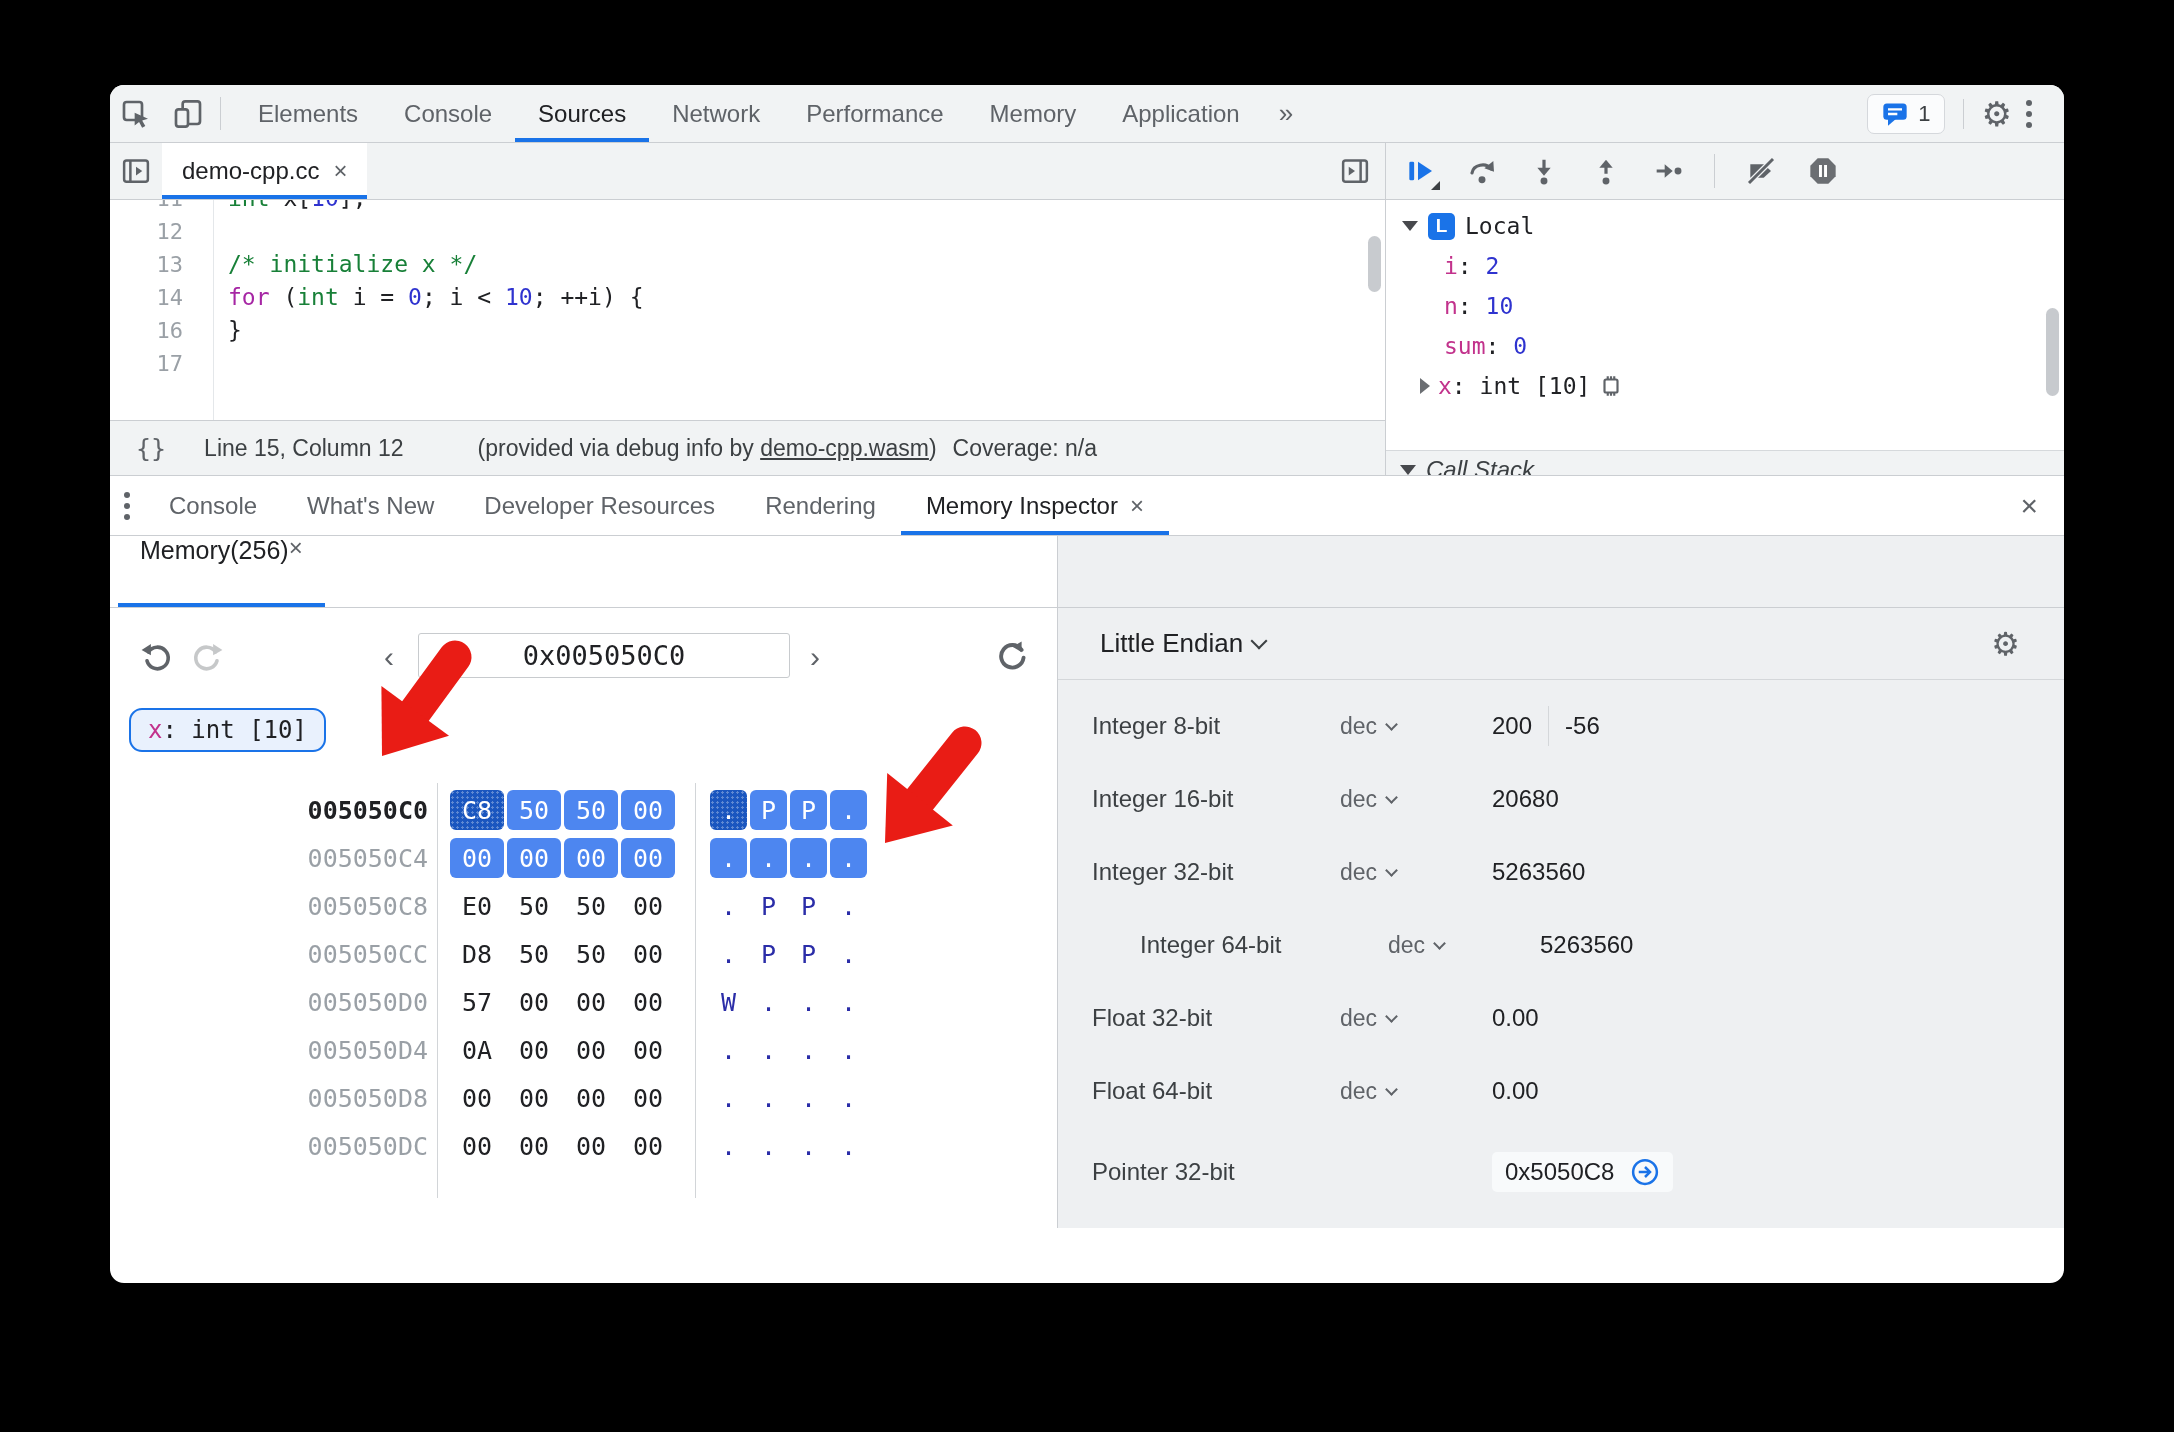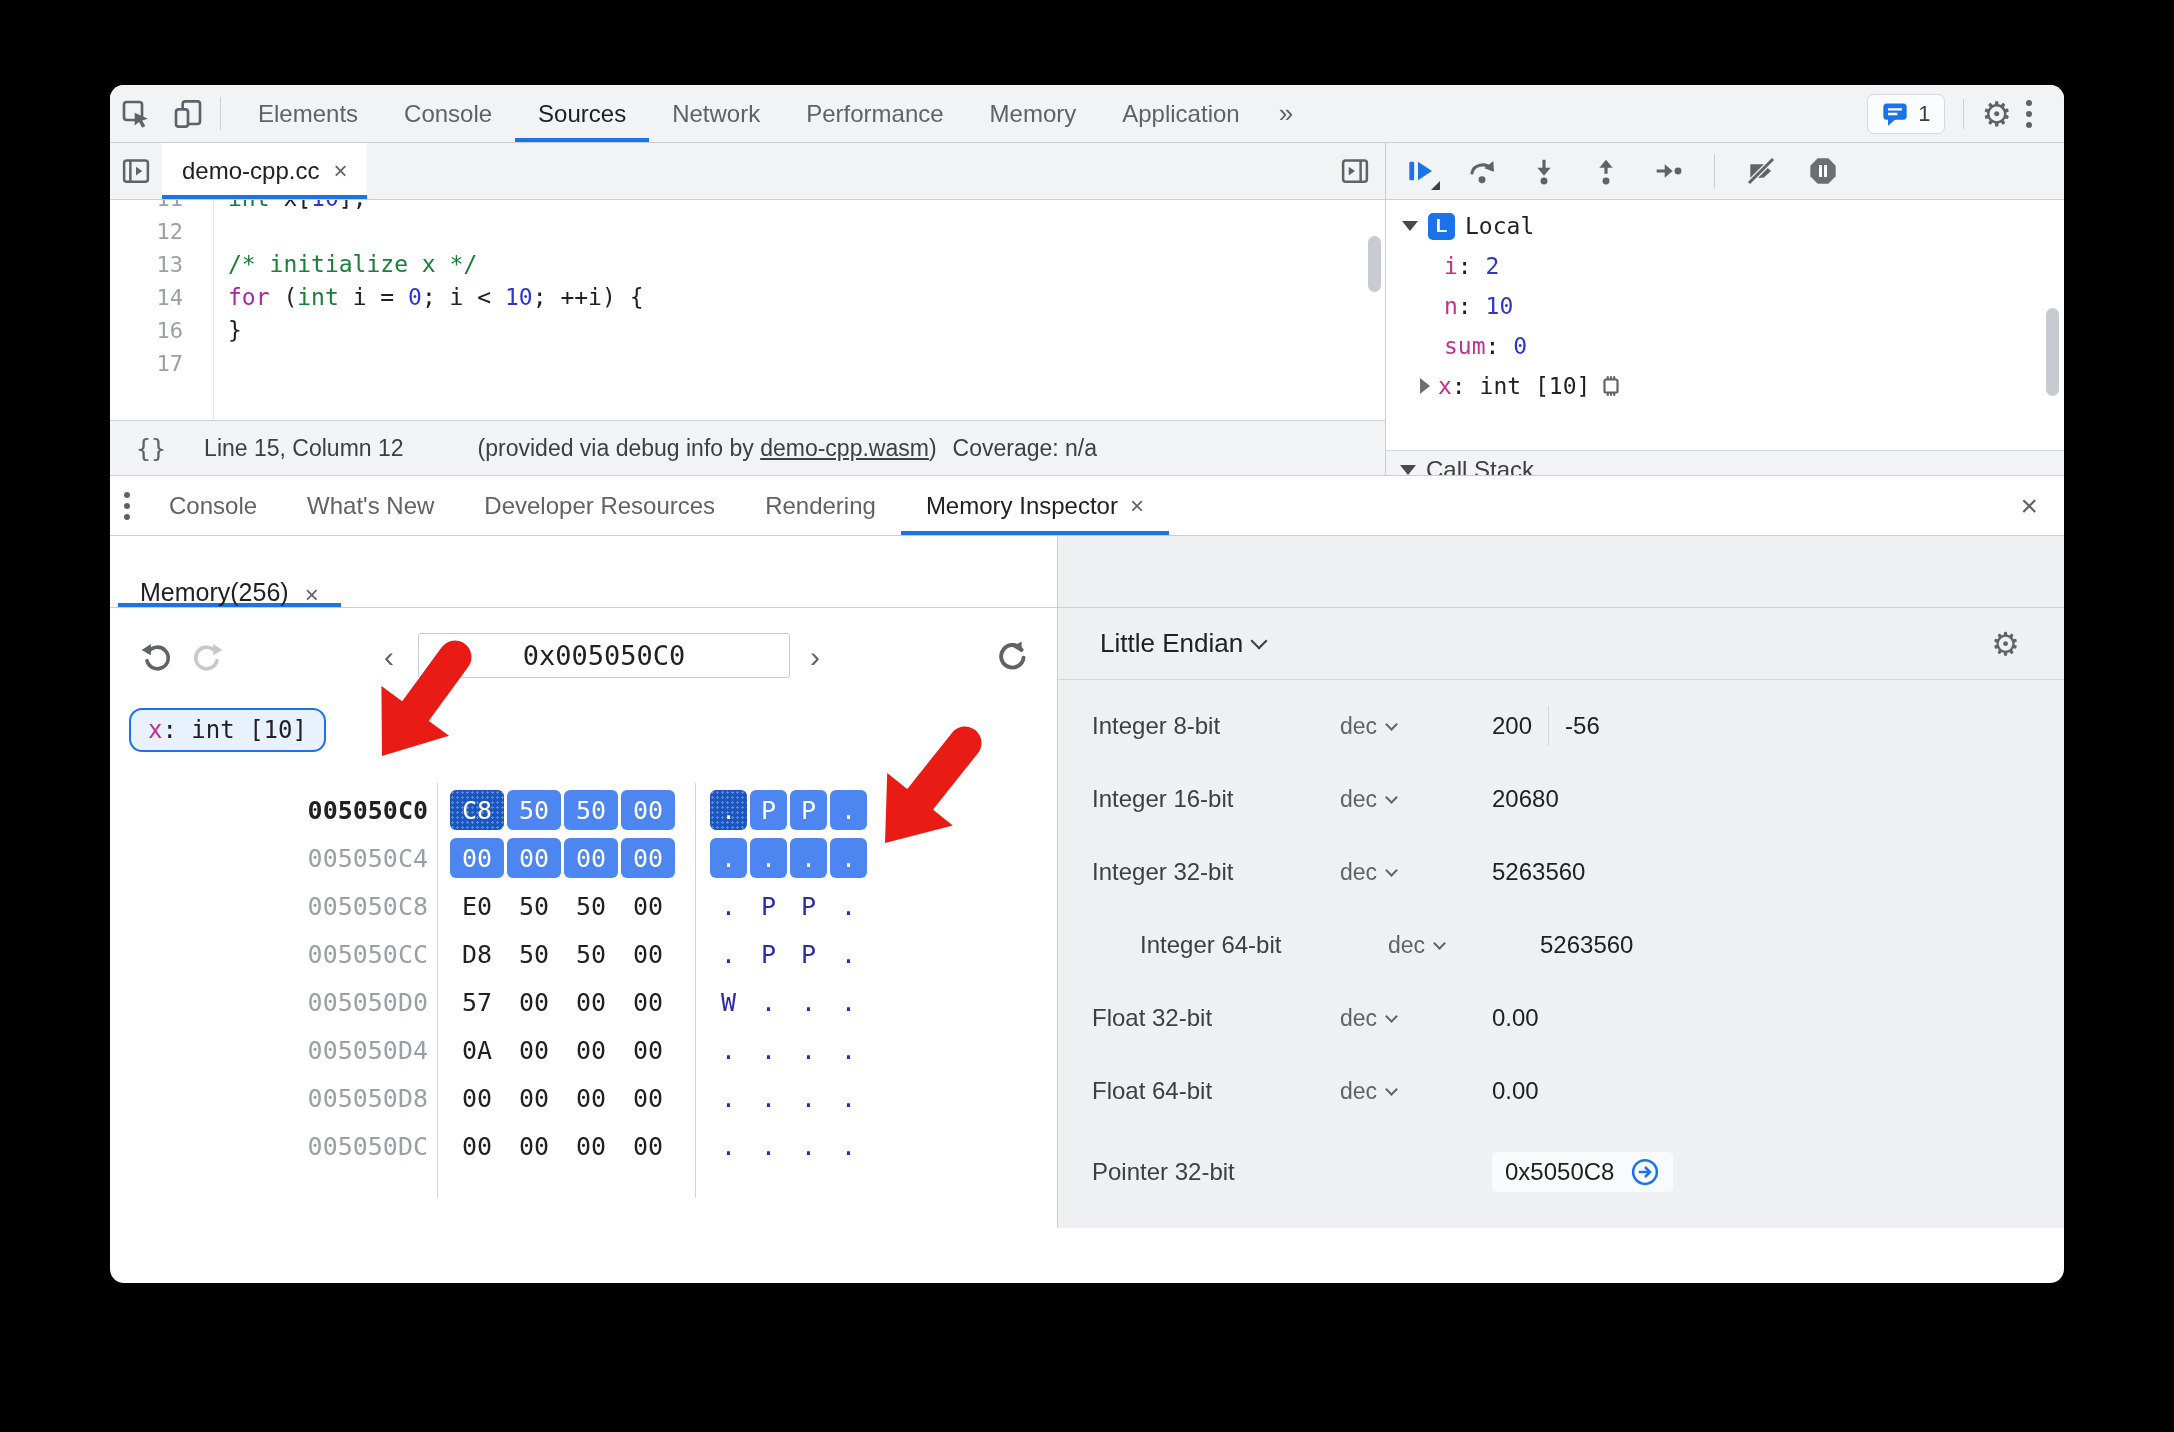--- a/index.html
+++ b/index.html
@@ -79,35 +79,35 @@
                 font-size:23px; overflow:hidden; }
   .scope-row { position:absolute; height:40px; display:flex; align-items:center; gap:10px; left:16px; }
   .tri-down { width:0; height:0; border-left:8px solid transparent; border-right:8px solid transparent; border-top:10px solid #47494d; }
   .tri-right { width:0; height:0; border-top:8px solid transparent; border-bottom:8px solid transparent; border-left:10px solid #6b6e72; }
   .l-badge { width:27px; height:27px; border-radius:5px; background:#1a73e8; color:#fff; font-weight:bold;
              font-size:19px; display:flex; align-items:center; justify-content:center; font-family:"Liberation Sans",sans-serif; }
   .v-name { color:#c2328c; } .v-val { color:#2f33cf; } .v-plain { color:#202124; }
   .scope-scroll { position:absolute; right:5px; top:108px; width:13px; height:88px; border-radius:7px; background:#c7cace; }
   .callstack-header { height:25px; background:#f1f3f4; border-top:1px solid #d6d9dc; overflow:hidden;
                       font-size:24px; color:#3c4043; padding-left:14px; flex:none; }
-  .callstack-header .inner { display:flex; align-items:center; gap:10px; height:34px; margin-top:2px; }
+  .callstack-header .inner { display:flex; align-items:center; gap:10px; height:34px; margin-top:2px;font-style:italic; }
 
   
   .drawer { height:753px; border-top:1px solid #cbced2; display:flex; flex-direction:column; background:#fff; flex:none; }
   .drawer-strip { height:60px; border-bottom:1px solid #cbced2; display:flex; align-items:stretch;
                   font-size:24px; color:#5f6368; flex:none; background:#fff; }
   .drawer-strip .kebab { align-self:center; }
   .drawer-tab { padding:0 25px; display:flex; align-items:center; gap:12px; }
   .drawer-tab.active { color:#202124; box-shadow:inset 0 -4px 0 #1a73e8; }
   .drawer-close { margin-left:auto; align-self:center; font-size:30px; color:#5f6368; padding:0 26px; }
 
   .memory-strip { height:72px; border-bottom:1px solid #cbced2; display:flex; align-items:stretch; flex:none; }
   .memory-strip .left { width:947px; background:#fff; display:flex; align-items:stretch; padding-left:8px; }
   .memory-strip .right { flex:1; background:#eef0f2; border-left:1px solid #cbced2; }
-  .mem-tab { display:flex; align-items:flex-end; gap:16px; padding:0 22px; font-size:25px; color:#202124;
+  .mem-tab { display:flex; align-items:flex-start; padding:0 22px; font-size:25px; color:#202124;
              box-shadow:inset 0 -4px 0 #1a73e8; }
 
   .memory-content { flex:1; display:flex; }
   .hex-pane { width:947px; flex:none; background:#fff; position:relative; font-family:"DejaVu Sans Mono",monospace; }
   .mi-toolbar { position:absolute; left:0; top:24px; right:0; height:50px; }
   .mi-ic { position:absolute; width:36px; height:36px; top:7px; }
   .nav-glyph { position:absolute; font-size:30px; color:#5f6368; top:8px; font-family:"Liberation Sans",sans-serif; }
   .addr-input { position:absolute; left:308px; top:1px; width:372px; height:45px; border:1px solid #c8cbce;
                 border-radius:3px; background:#fff; text-align:center; font-size:27px; color:#202124;
                 font-family:"DejaVu Sans Mono",monospace; }

